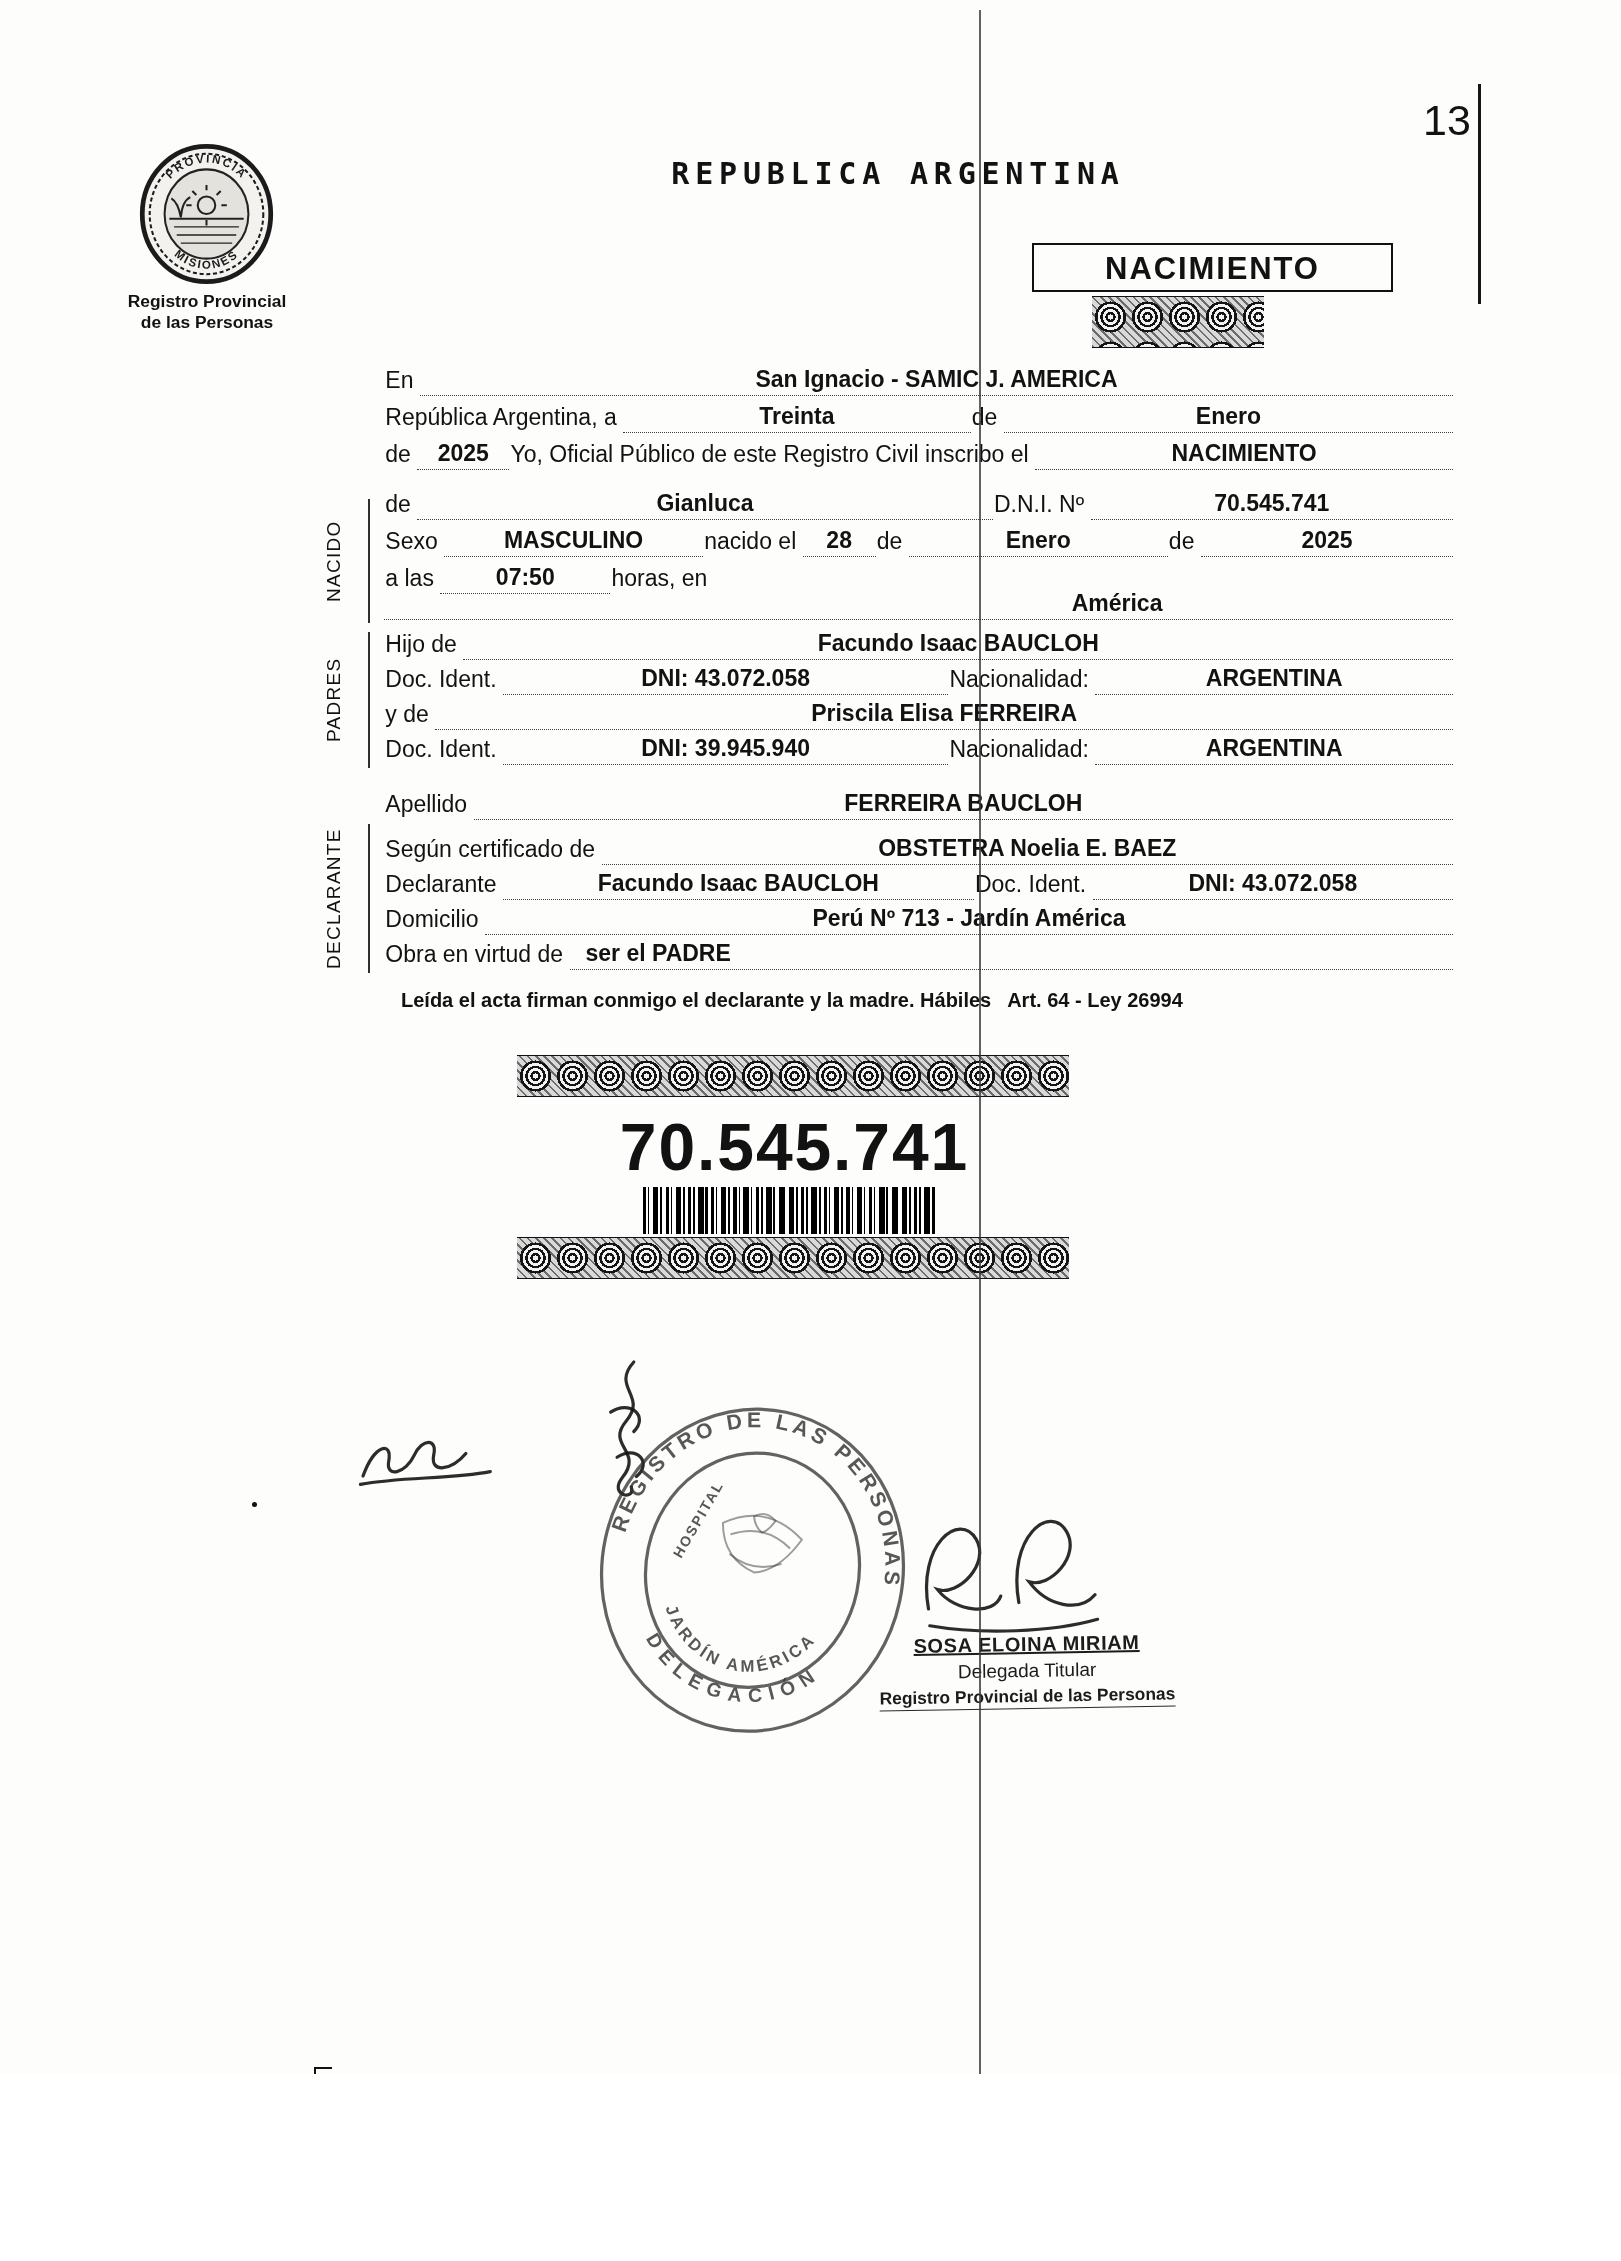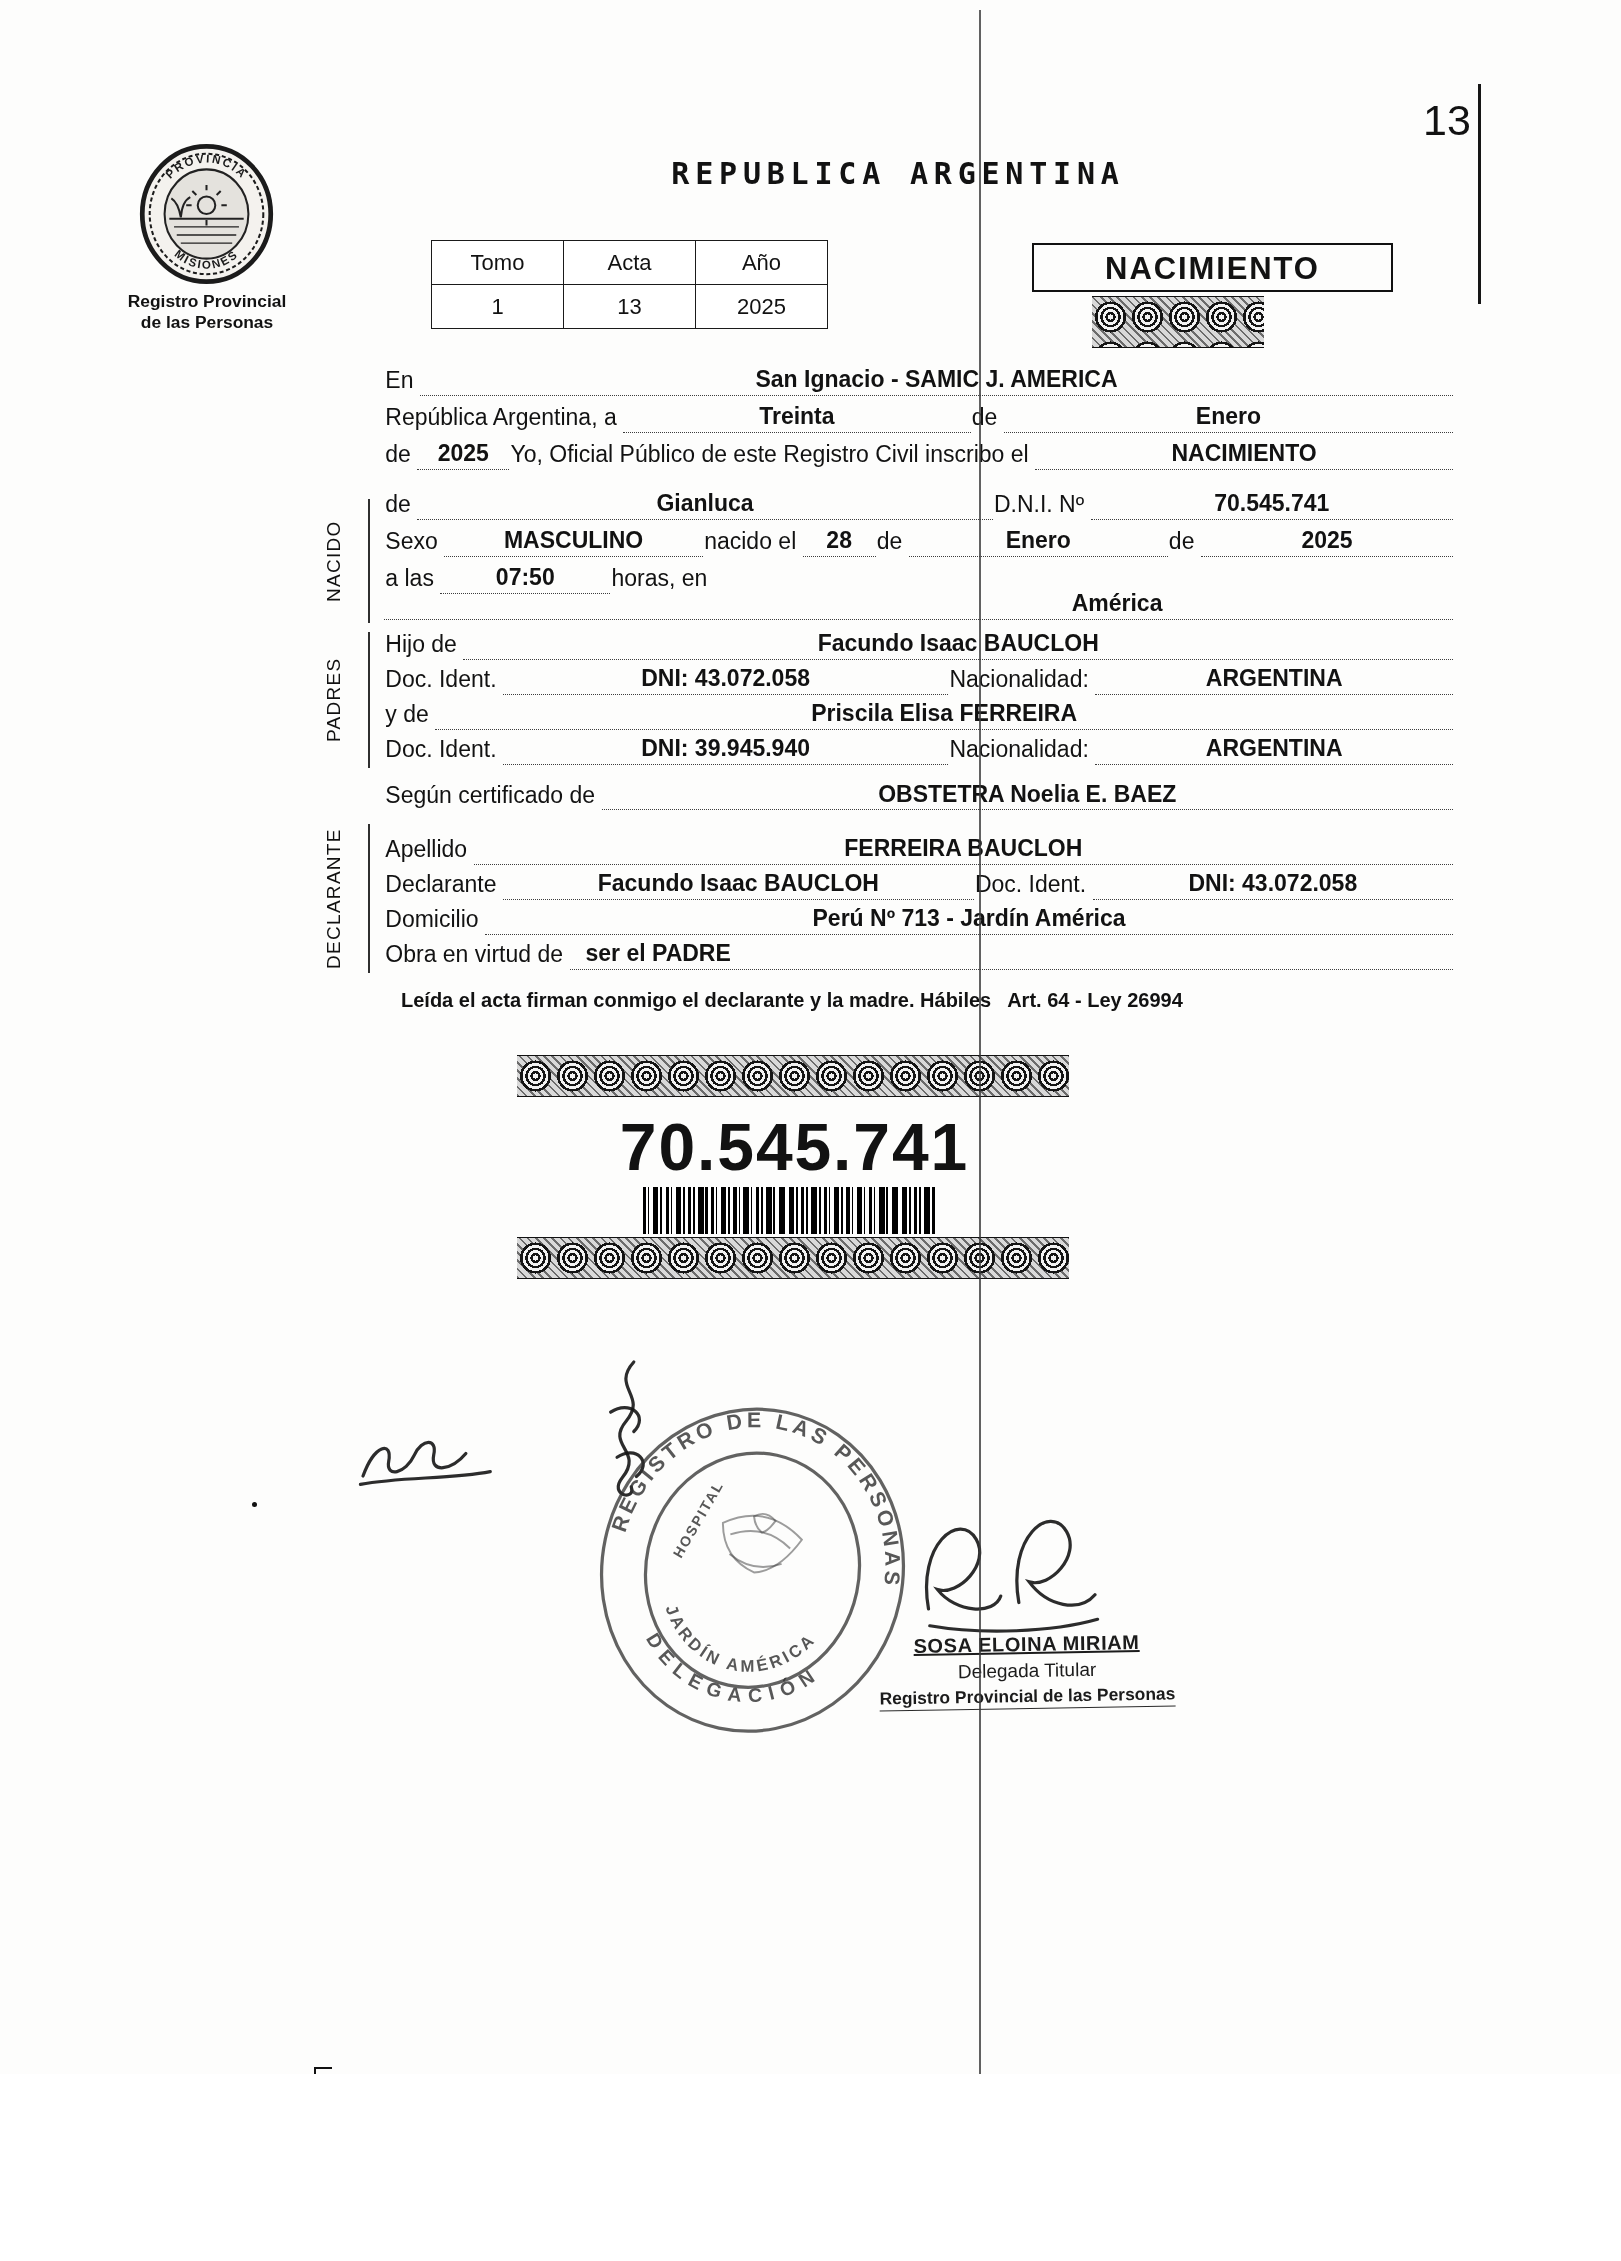--- a/index.html
+++ b/index.html
@@ -111,34 +111,20 @@
     <text font-size="17" letter-spacing="3"><textPath href="#seal-arc-top" startOffset="50%" text-anchor="middle">PROVINCIA</textPath></text>
     <text font-size="17" letter-spacing="3"><textPath href="#seal-arc-bottom" startOffset="50%" text-anchor="middle">MISIONES</textPath></text>
   </svg>
   <div class="seal-caption">
     <div>Registro Provincial</div>
     <div>de las Personas</div>
   </div>
 
   <div class="title">REPUBLICA ARGENTINA</div>
 
-  <table class="acta-table">
-    <tbody>
-      <tr>
-        <th>Tomo</th>
-        <th>Acta</th>
-        <th>Año</th>
-      </tr>
-      <tr>
-        <td>1</td>
-        <td>13</td>
-        <td>2025</td>
-      </tr>
-    </tbody>
-  </table>
 
   <div class="nac-box">NACIMIENTO</div>
   <div class="strip strip-small"></div>
 
   <div class="vbar vbar-nacido"></div>
   <div class="vlabel vlabel-nacido">NACIDO</div>
   <div class="vbar vbar-padres"></div>
   <div class="vlabel vlabel-padres">PADRES</div>
   <div class="vbar vbar-declarante"></div>
   <div class="vlabel vlabel-declarante">DECLARANTE</div>
@@ -209,28 +195,28 @@
       <span class="fill fx1">Priscila Elisa FERREIRA</span>
     </div>
 
     <div class="row h54">
       <span class="lbl">Doc. Ident.</span>
       <span class="fill fx2">DNI: 39.945.940</span>
       <span class="lbl">Nacionalidad:</span>
       <span class="fill fx16">ARGENTINA</span>
     </div>
 
+    <div class="row h54 mt30">
+      <span class="lbl">Apellido</span>
+      <span class="fill fx1">FERREIRA BAUCLOH</span>
+    </div>
+
     <div class="row h54 mt16">
       <span class="lbl">Según certificado de</span>
       <span class="fill fx1">OBSTETRA Noelia E. BAEZ</span>
-    </div>
-
-    <div class="row h54 mt30">
-      <span class="lbl">Apellido</span>
-      <span class="fill fx1">FERREIRA BAUCLOH</span>
     </div>
 
     <div class="row h54">
       <span class="lbl">Declarante</span>
       <span class="fill fx21">Facundo Isaac BAUCLOH</span>
       <span class="lbl">Doc. Ident.</span>
       <span class="fill fx16">DNI: 43.072.058</span>
     </div>
 
     <div class="row h54">

